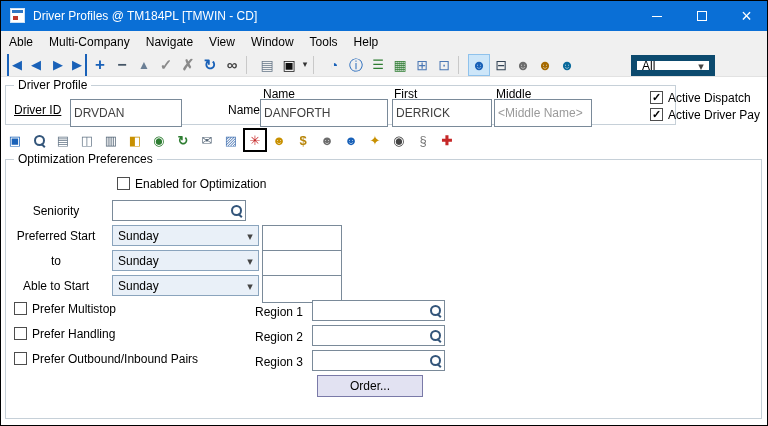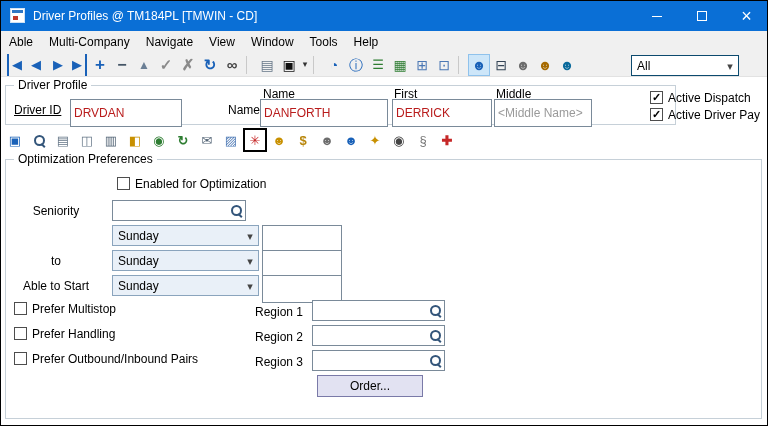--- a/index.html
+++ b/index.html
@@ -32,31 +32,31 @@
   .tbi.barR{border-right:2px solid currentColor;width:18px;margin-right:2px}
   .tbi.narrow{width:10px;font-size:9px}
   .tbi.active{background:#cde6f9;border:1px solid #8fc2ec}
   .tbi.selected{outline:2px solid #000;outline-offset:0}
   .tb-sep{width:7px;height:18px;border-left:1px solid #c9c9c9;margin:0 3px;flex:0 0 auto}
 
   .toolbar-profile{position:absolute;left:4px;top:128px;height:22px;display:flex;align-items:center;background:#fff}
   .toolbar-profile .tbi{width:20px;height:20px;margin-right:4px;font-size:13px}
 
   
-  .filter-combo{position:absolute;left:630px;top:54px;width:108px;height:21px;background:#fff;border:1px solid #0c4a6e;display:flex;align-items:center}
+  .filter-combo{position:absolute;left:630px;top:54px;width:84px;height:21px;background:#fff;border:6px solid #0c4a6e;display:flex;align-items:center}
   .filter-combo .combo-text{flex:1;padding-left:5px}
   .combo-arrow{width:16px;text-align:center;color:#444}
   .combo-arrow::after{content:"▾";font-size:11px}
 
   
   .groupbox{position:absolute;border:1px solid #c6d0d8;background:#fff}
   .group-label{position:absolute;left:8px;top:-8px;background:#fff;padding:0 4px;white-space:nowrap}
 
   
-  .txt{position:absolute;height:20px;border:1px solid #7a8a99;background:#fff;font-family:"Liberation Sans",sans-serif;font-size:12px;padding:13px 3px;color:#b91c1c}
+  .txt{position:absolute;height:20px;border:1px solid #7a8a99;background:#fff;font-family:"Liberation Sans",sans-serif;font-size:12px;padding:13px 3px;color:#404040}
   .txt::placeholder{color:#9a9a9a;opacity:1}
   .lbl{position:absolute;white-space:nowrap;line-height:14px}
   .lbl-r{text-align:center}
   .link{text-decoration:underline}
 
   .combo{position:absolute;height:21px;background:#e9f0f8;border:1px solid #8aa4bd;display:flex;align-items:center}
   .combo .combo-text{flex:1;padding-left:5px;white-space:nowrap}
 
   .lookup-field{position:absolute;height:21px;background:#fff;border:1px solid #7a8a99;display:flex;align-items:center}
   .lookup-field input{flex:1;border:none;outline:none;height:100%;min-width:0;font-family:"Liberation Sans",sans-serif;font-size:12px;padding:0 3px;background:transparent}
@@ -196,20 +196,21 @@
     </div>
 
     <span class="lbl lbl-r" style="left:0;top:44px;width:100px">Seniority</span>
     <div class="lookup-field" style="left:106px;top:40px;width:134px">
       <input value="" style="">
       <span class="lookup-btn">
           <span class="mag"></span>
         </span>
     </div>
 
+    <span class="lbl lbl-r" style="left:0;top:69px;width:100px">Preferred Start</span>
     <div class="combo" style="left:106px;top:65px;width:147px">
       <span class="combo-text">Sunday</span>
       <span class="combo-arrow"></span>
     </div>
     <input class="txt" style="left: 256px; top: 65px; width: 80px; height: 21px;">
 
     <span class="lbl lbl-r" style="left:0;top:94px;width:100px">to</span>
     <div class="combo" style="left:106px;top:90px;width:147px">
       <span class="combo-text">Sunday</span>
       <span class="combo-arrow"></span>

